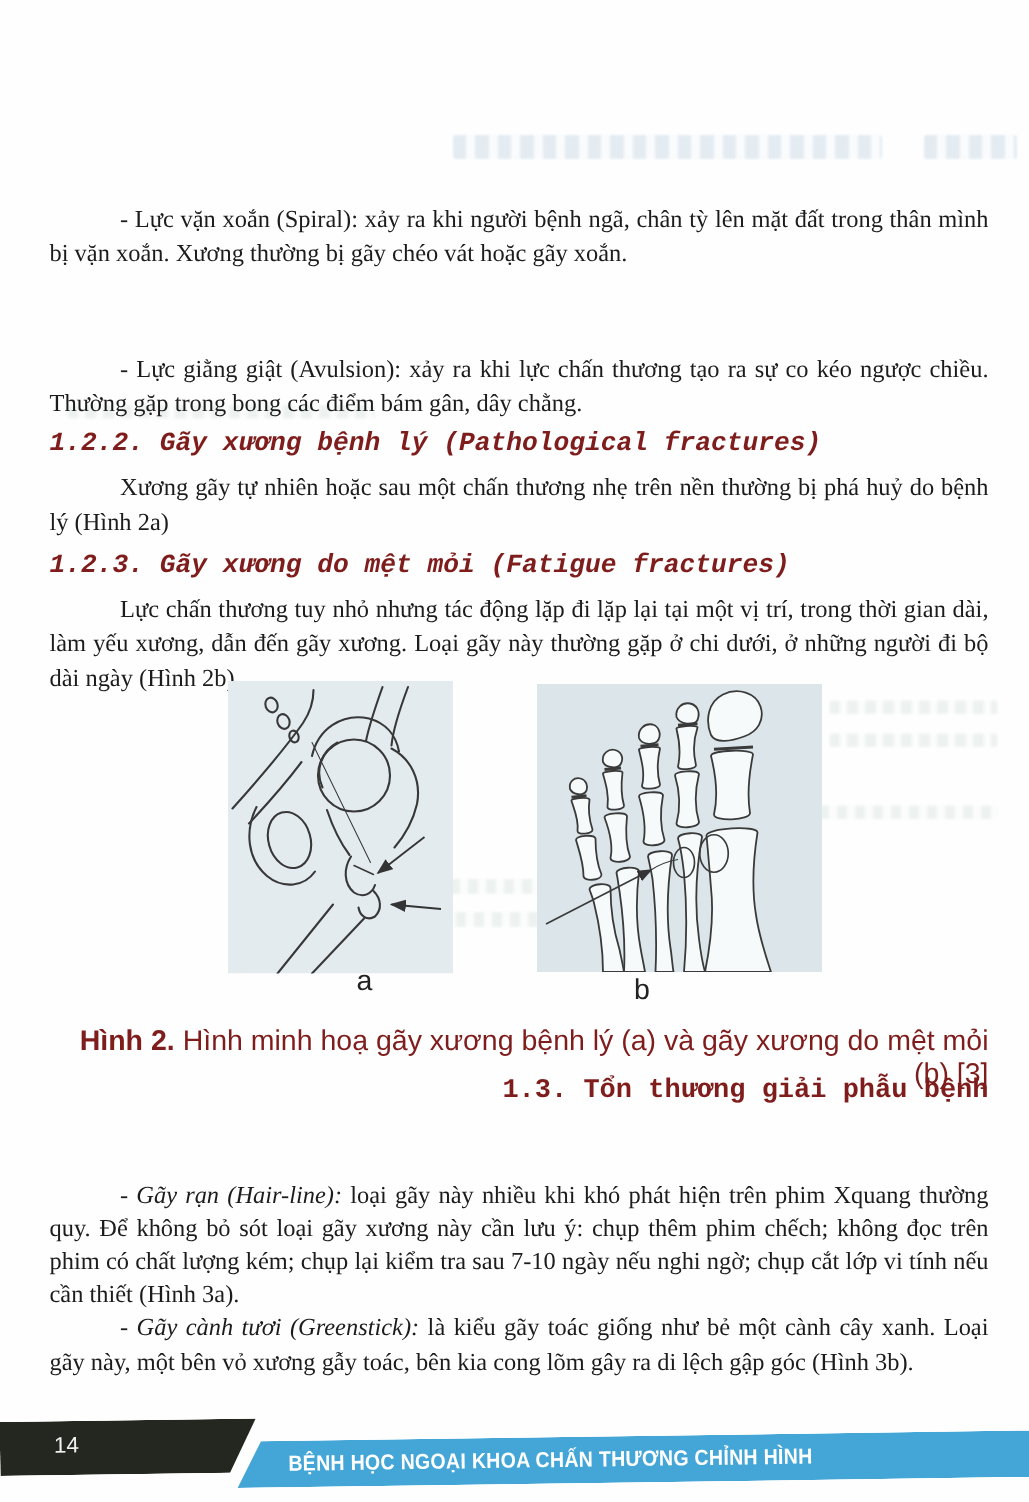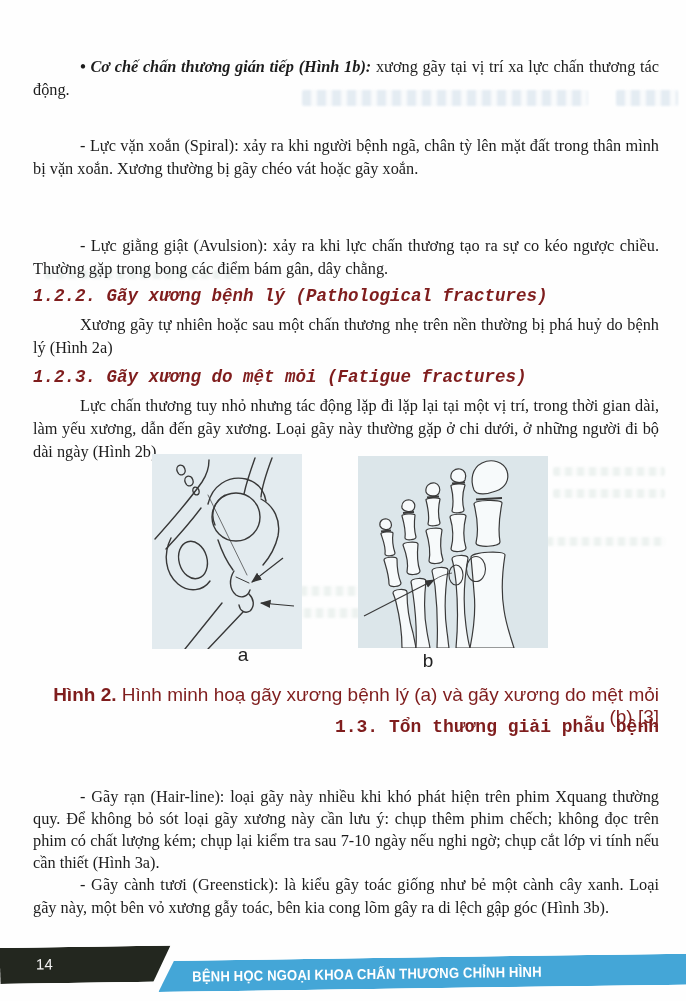--- a/index.html
+++ b/index.html
@@ -16,21 +16,21 @@
 
   .bodyp {
     position:absolute; left:0; width:626px;
     margin:0;
     font-size:16.3px; line-height:23px;
     text-align:justify;
     text-indent:47px;
     color:#1c1c1c;
   }
   .lead-italic { font-style:italic; font-weight:bold; }
-  .lead-italic-light { }
+  .lead-italic-light { font-style:italic; }
 
   .heading {
     position:absolute; left:0; width:626px; margin:0;
     font-family:Liberation Mono, monospace;
     font-weight:bold;
     color:#7f1d1d;
   }
   .h-sub { font-style:italic; font-size:17.5px; }
   .h-main { font-size:18px;text-align:right; }
 
@@ -105,21 +105,20 @@
   <div class="bleed bleed-blue" style="left:616px; top:90px; width:62px; height:16px;"></div>
   <div class="bleed bleed-green" style="left:45px; top:270px; width:205px; height:9px;"></div>
   <div class="bleed bleed-green" style="left:553px; top:467px; width:112px; height:9px;"></div>
   <div class="bleed bleed-green" style="left:553px; top:489px; width:112px; height:9px;"></div>
   <div class="bleed bleed-green" style="left:546px; top:537px; width:120px; height:9px;"></div>
   <div class="bleed bleed-green" style="left:300px; top:586px; width:232px; height:10px;"></div>
   <div class="bleed bleed-green" style="left:232px; top:608px; width:300px; height:10px;"></div>
 
   <div class="content">
 
-    <p class="bodyp" style="top:55px"><span class="lead-italic">• Cơ chế chấn thương gián tiếp (Hình 1b):</span><span> xương gãy tại vị trí xa lực chấn thương tác động.</span></p>
 
 
     <p class="bodyp" style="top:134px">- Lực vặn xoắn (Spiral): xảy ra khi người bệnh ngã, chân tỳ lên mặt đất trong thân mình bị vặn xoắn. Xương thường bị gãy chéo vát hoặc gãy xoắn.</p>
 
 
     <p class="bodyp" style="top:234px">- Lực giằng giật (Avulsion): xảy ra khi lực chấn thương tạo ra sự co kéo ngược chiều. Thường gặp trong bong các điểm bám gân, dây chằng.</p>
 
     <h3 class="heading h-sub" style="top:286px">1.2.2. Gãy xương bệnh lý (Pathological fractures)</h3>
 
     <p class="bodyp" style="top:313px">Xương gãy tự nhiên hoặc sau một chấn thương nhẹ trên nền thường bị phá huỷ do bệnh lý (Hình 2a)</p>

